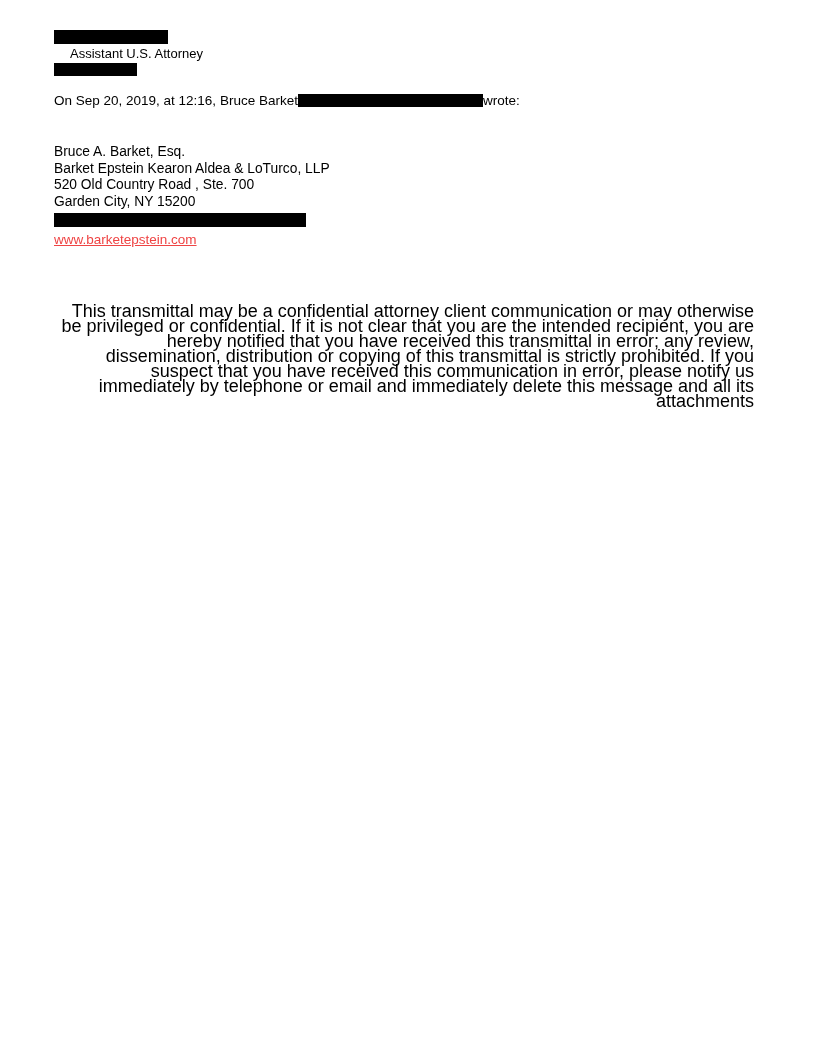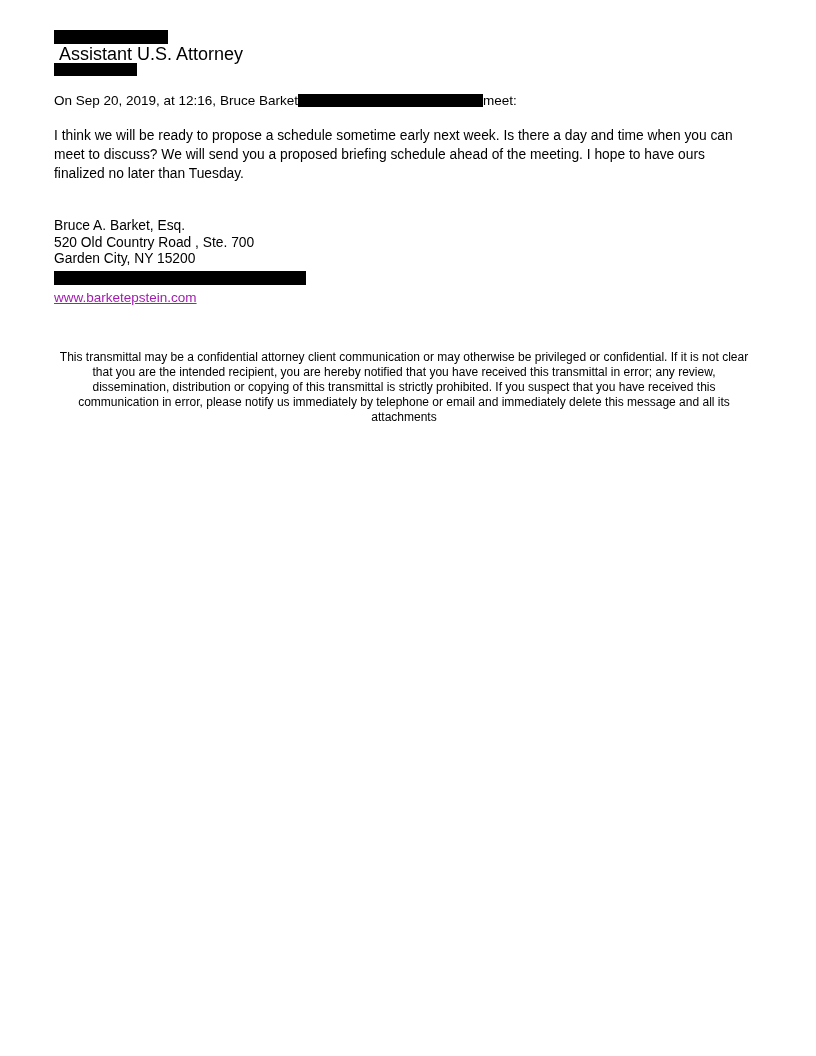--- a/index.html
+++ b/index.html
@@ -40,23 +40,23 @@
 
   .sig-top {
     margin: 0;
   }
   .r-name {
     width: 114px;
     height: 14px;
     margin-bottom: 2px;
   }
   .sig-title {
-    font-size: 18px;
+    font-size: 13px;
     line-height: 16px;
-    margin: 0 0 1px 5px;
+    margin: 0 0 1px 16px;
   }
   .r-office {
     width: 83px;
     height: 13px;
   }
 
   .reply-line {
     margin-top: 16px;
     font-size: 13.5px;
     line-height: 17px;
@@ -89,52 +89,52 @@
     width: 252px;
     height: 14px;
     margin-top: 3px;
   }
   .website {
     margin-top: 4px;
     font-size: 13.5px;
     line-height: 17px;
   }
   .website a {
-    color: #a21caf;
+    color: #ef4444;
     text-decoration: underline;
   }
 
   .disclaimer {
-    margin-top: 44px;
-    font-size: 12px;
+    margin-top: 56px;
+    font-size: 18px;
     line-height: 15px;
     width: 700px;
-    text-align: center;
+    text-align: right;
   }
 </style>
 </head>
 <body>
 
 <div class="page">
   <div class="content">
 
     <div class="sig-top">
       <span class="block-redaction r-name"></span>
       <p class="sig-title">Assistant U.S. Attorney</p>
       <span class="block-redaction r-office"></span>
     </div>
 
     <div class="reply-line">
-      <span>On Sep 20, 2019, at 12:16, Bruce Barket</span><span class="redaction r-email-inline"></span><span>meet:</span>
+      <span>On Sep 20, 2019, at 12:16, Bruce Barket</span><span class="redaction r-email-inline"></span><span>wrote:</span>
     </div>
 
-    <div class="body-para">I think we will be ready to propose a schedule sometime early next week.  Is there a day and time when you can meet to discuss?  We will send you a proposed briefing schedule ahead of the meeting. I hope to have ours finalized no later than Tuesday.</div>
 
     <div class="sig-block">
       <div>Bruce A. Barket, Esq.</div>
+      <div>Barket Epstein Kearon Aldea &amp; LoTurco, LLP</div>
       <div>520 Old Country Road , Ste. 700</div>
       <div>Garden City, NY 15200</div>
       <span class="block-redaction r-contact"></span>
       <div class="website">
         <a href="#">www.barketepstein.com</a>
       </div>
     </div>
 
     <div class="disclaimer">This transmittal may be a confidential attorney client communication or may otherwise be privileged or confidential. If it is not clear that you are the intended recipient, you are hereby notified that you have received this transmittal in error; any review, dissemination, distribution or copying of this transmittal is strictly prohibited. If you suspect that you have received this communication in error, please notify us immediately by telephone or email and immediately delete this message and all its attachments</div>
 

